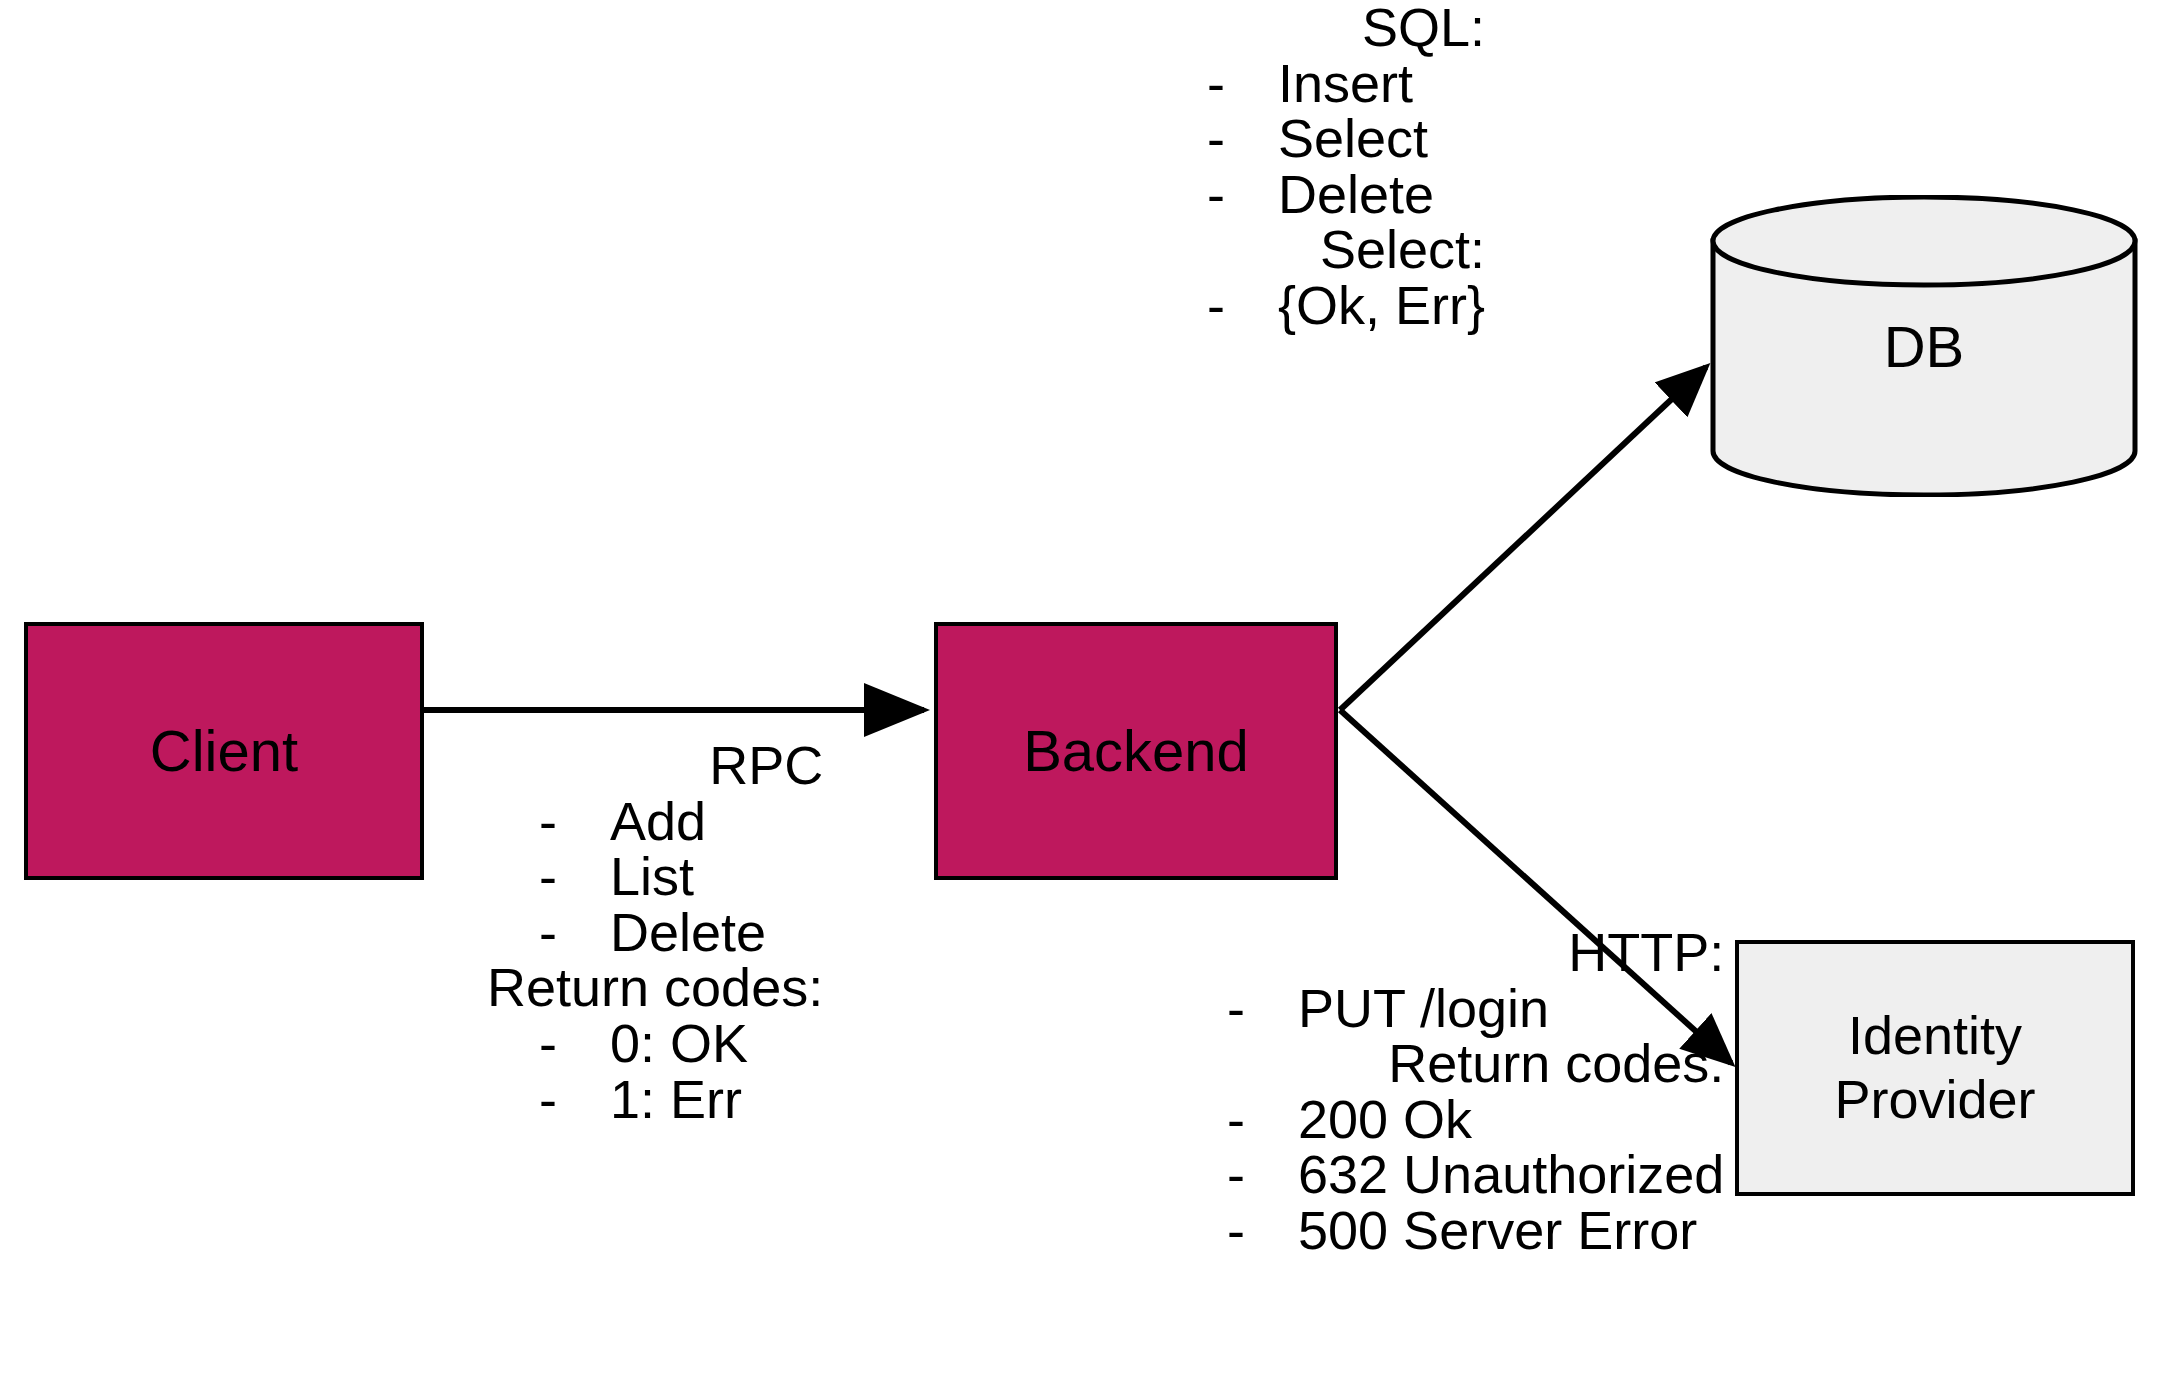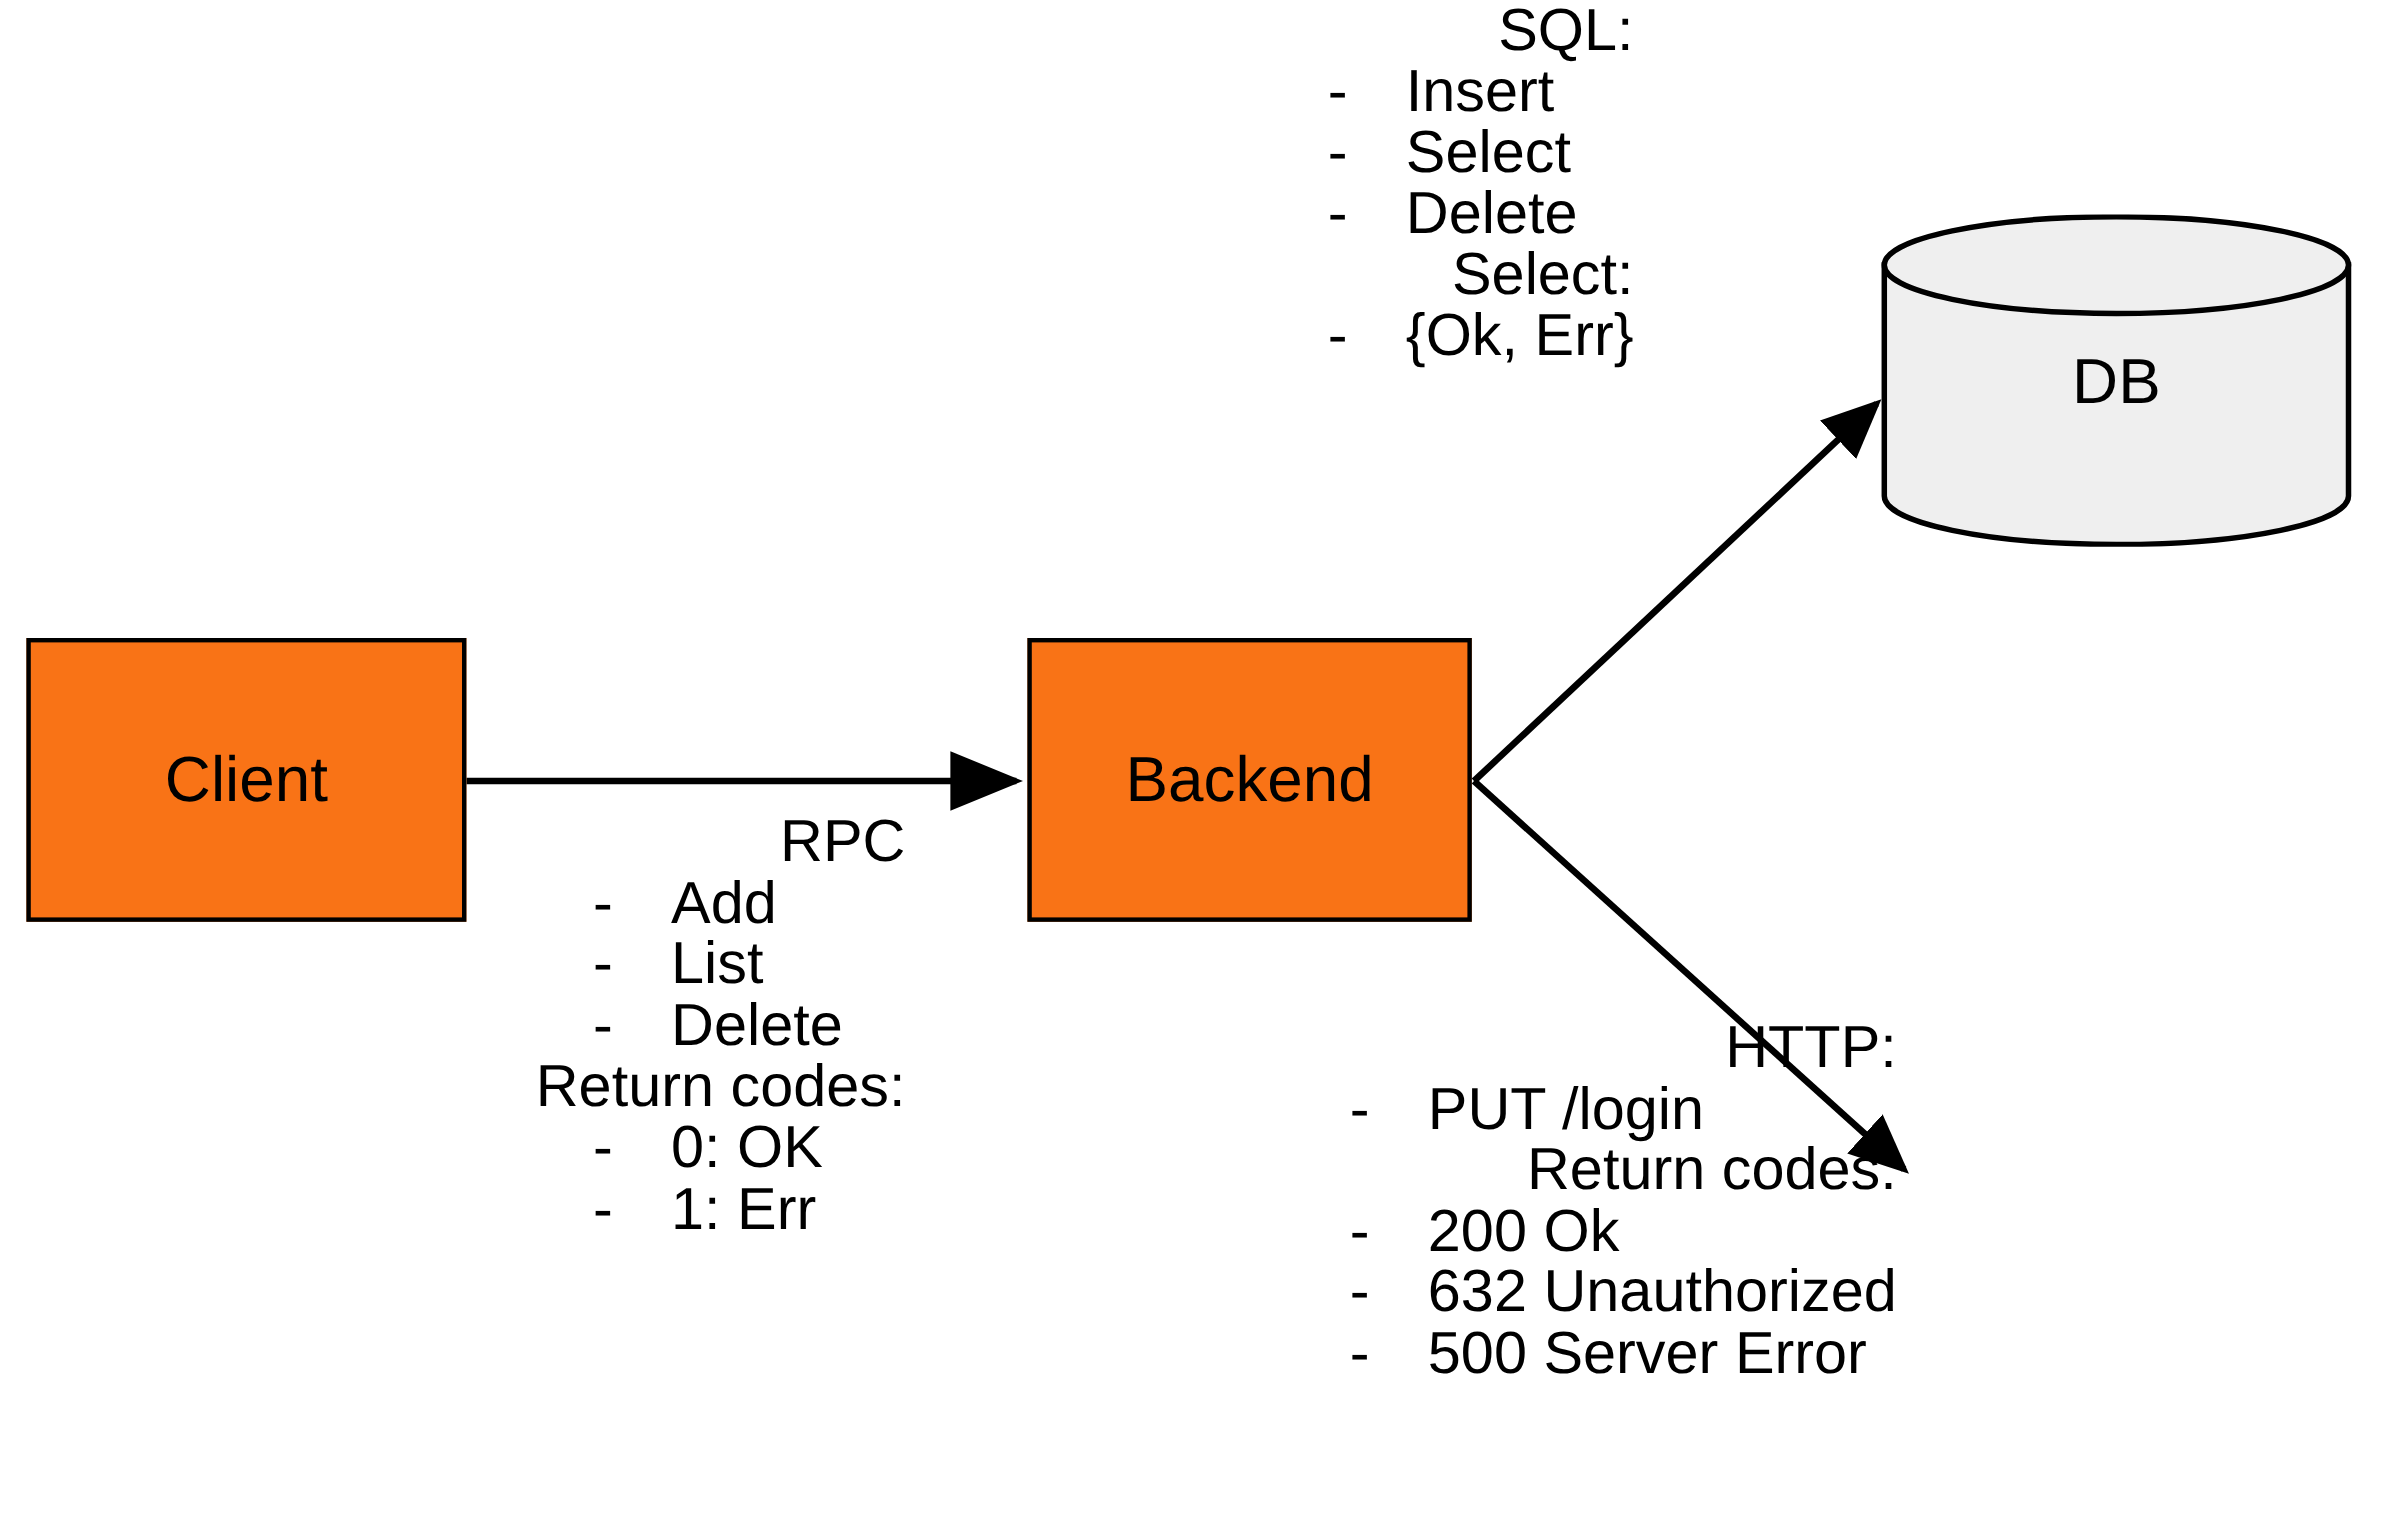--- a/index.html
+++ b/index.html
@@ -25,21 +25,21 @@
     box-sizing: border-box;
     display: flex;
     align-items: center;
     justify-content: center;
     text-align: center;
     line-height: 1.18;
   }
   .node-rect {
     border: 4px solid #000000;
   }
-  .node-yellow { background: #f97316; }
+  .node-yellow { background: #be185d; margin-top: 42px; }
   .node-gray   { background: #EFEFEF; }
 
   #node-client {
     left: 24px;  top: 580px;  width: 400px; height: 258px;
     font-size: 58px;
   }
   #node-backend {
     left: 934px; top: 580px;  width: 404px; height: 258px;
     font-size: 58px;
   }
@@ -127,20 +127,24 @@
   </div>
 
   <div class="node" id="node-db">
     <svg width="432" height="302" viewBox="0 0 432 302" style="position:absolute;left:0;top:0;">
       <path d="M5,46 L5,256 A211,44 0 0 0 427,256 L427,46 Z" fill="#EFEFEF" stroke="#000000" stroke-width="5"></path>
       <ellipse cx="216" cy="46" rx="211" ry="44" fill="#EFEFEF" stroke="#000000" stroke-width="5"></ellipse>
     </svg>
     <span class="db-label">DB</span>
   </div>
 
+  <div class="node node-rect node-gray" id="node-idp">
+    <span class="node-label">Identity
+Provider</span>
+  </div>
 
   <div class="textblock" id="block-sql">
     <span class="tb-head">SQL:</span>
 
     <span class="tb-item">
       <span class="dash">-</span>
       <span class="txt">Insert</span>
     </span>
     <span class="tb-item">
       <span class="dash">-</span>

